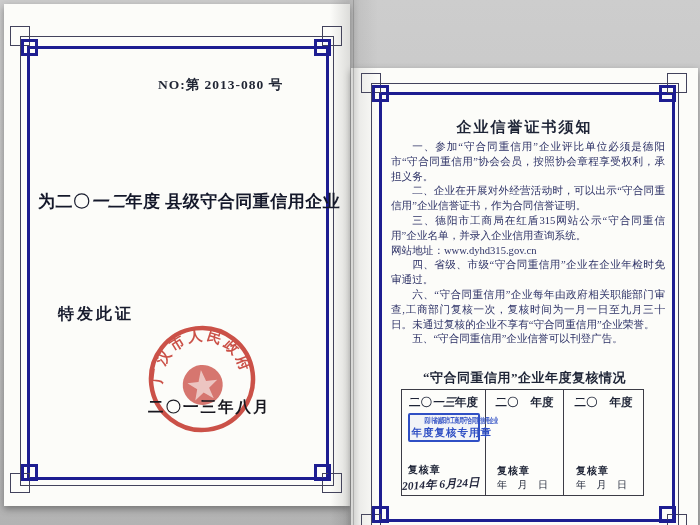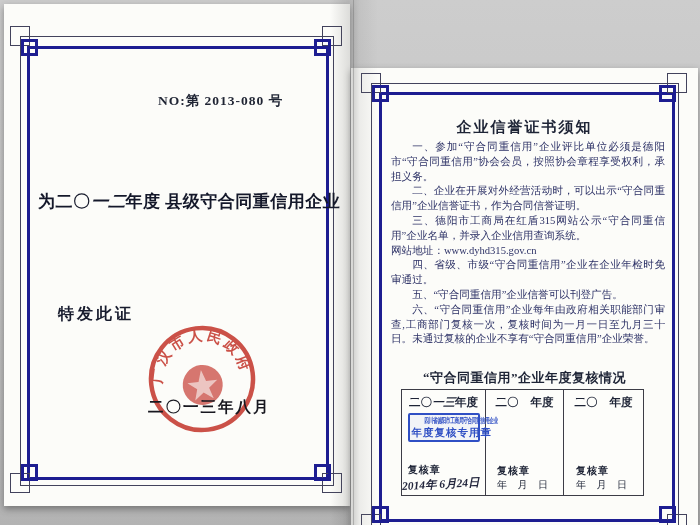--- a/index.html
+++ b/index.html
@@ -23,21 +23,21 @@
   .pl .tr1{right:8px;top:22px;}  .pl .tr2{right:19px;top:35px;}
   .pl .bl1{left:6px;bottom:13px;}  .pl .bl2{left:17px;bottom:25px;}
   .pl .br1{right:8px;bottom:13px;} .pl .br2{right:19px;bottom:25px;}
   
   .pr .tl1{left:10px;top:5px;}   .pr .tl2{left:21px;top:17px;}
   .pr .tr1{right:11px;top:5px;}  .pr .tr2{right:22px;top:17px;}
   .pr .bl1{left:10px;bottom:2px;}  .pr .bl2{left:21px;bottom:13px;}
   .pr .br1{right:11px;bottom:2px;} .pr .br2{right:22px;bottom:13px;}
 
   
-  .no-line{position:absolute;left:154px;top:88px;font-size:13.5px;font-weight:bold;
+  .no-line{position:absolute;left:154px;top:72px;font-size:13.5px;font-weight:bold;
            color:#1f2433;letter-spacing:1px;}
   .name-line{position:absolute;left:40px;top:110px;font-size:15px;font-weight:bold;color:#1c2030;}
   .hand{font-style:italic;color:#20233b;}
   .name-line .hand{font-size:15.5px;letter-spacing:.5px;display:inline-block;transform:rotate(-.6deg);}
   .award-line{position:absolute;left:34px;top:186px;font-size:17px;font-weight:bold;
               color:#14182a;white-space:nowrap;letter-spacing:.5px;}
   .hand-year{font-style:italic;display:inline-block;transform:skewX(-6deg);}
   .issue-line{position:absolute;left:54px;top:300px;font-size:16px;font-weight:bold;
               color:#181c2e;letter-spacing:3px;}
   .seal{position:absolute;left:140px;top:317px;transform:rotate(-7deg);}
@@ -127,22 +127,22 @@
     <div class="csq navy br2"></div>
 
     <div class="notice-title">企业信誉证书须知</div>
 
     <div class="notice-body">
       <p class="para">一、参加“守合同重信用”企业评比单位必须是德阳市“守合同重信用”协会会员，按照协会章程享受权利，承担义务。</p>
       <p class="para">二、企业在开展对外经营活动时，可以出示“守合同重信用”企业信誉证书，作为合同信誉证明。</p>
       <p class="para">三、德阳市工商局在红盾315网站公示“守合同重信用”企业名单，并录入企业信用查询系统。</p>
       <p class="para no-indent">网站地址：www.dyhd315.gov.cn</p>
       <p class="para">四、省级、市级“守合同重信用”企业在企业年检时免审通过。</p>
+      <p class="para">六、“守合同重信用”企业每年由政府相关职能部门审查,工商部门复核一次，复核时间为一月一日至九月三十日。未通过复核的企业不享有“守合同重信用”企业荣誉。</p>
       <p class="para">五、“守合同重信用”企业信誉可以刊登广告。</p>
-      <p class="para">六、“守合同重信用”企业每年由政府相关职能部门审查,工商部门复核一次，复核时间为一月一日至九月三十日。未通过复核的企业不享有“守合同重信用”企业荣誉。</p>
     </div>
 
     <div class="review-title">“守合同重信用”企业年度复核情况</div>
 
     <div class="review-table">
       <div class="rcol rcol1">
         <div class="year"><span>二〇</span><span class="hand-year">一三</span><span>年度</span></div>
         <div class="stamp">
           <div class="s1">四川省德阳市工商局守合同重信用企业</div>
           <div class="s2">年度复核专用章</div>

